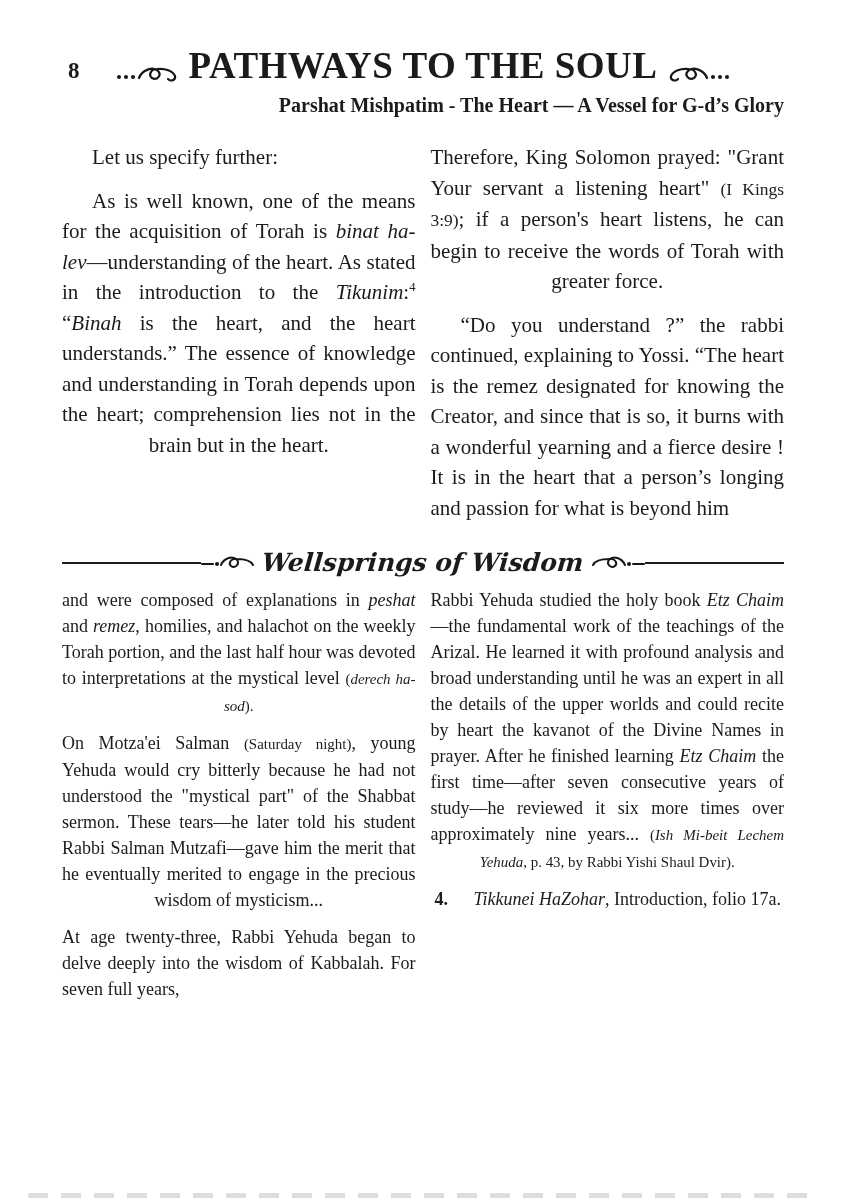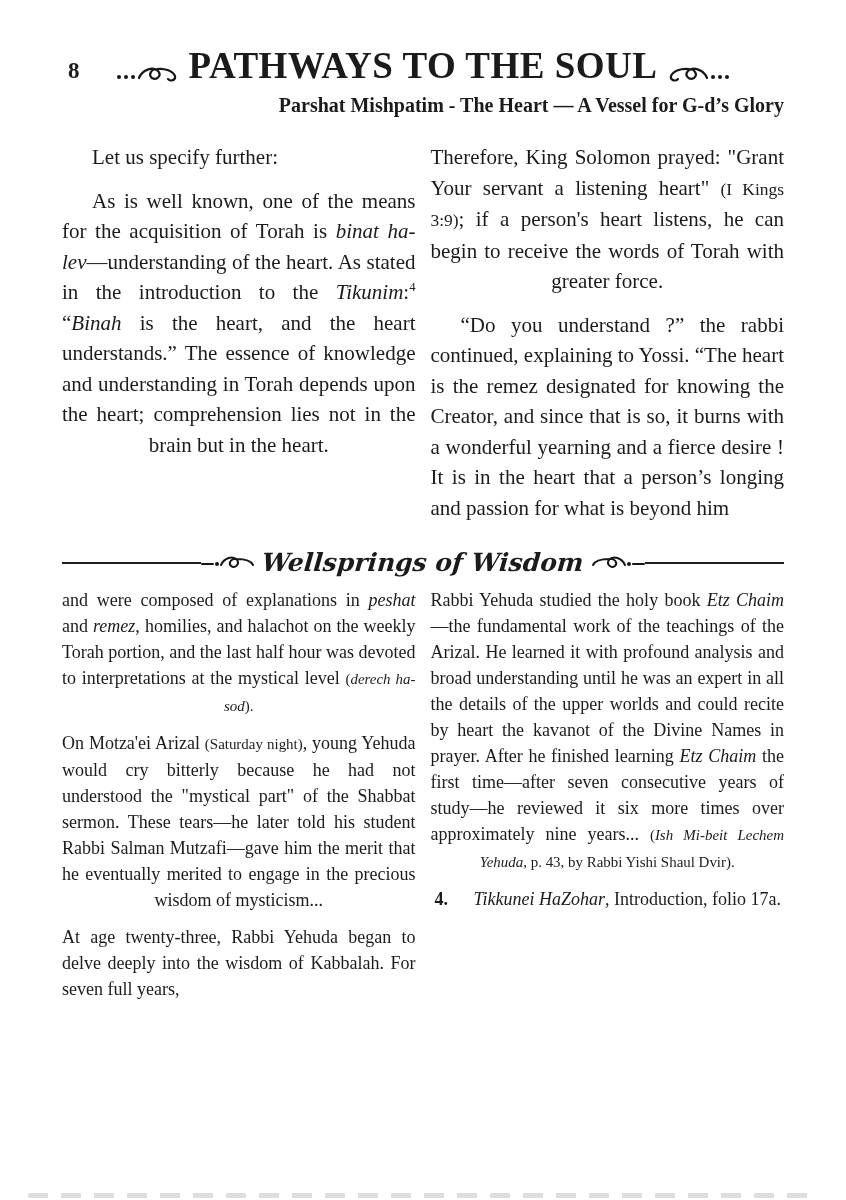--- a/index.html
+++ b/index.html
@@ -97,21 +97,21 @@
         <circle cx="16" cy="11" r="2" fill="#161616"></circle>
         <path d="M20 12 C23 5 32 2 36 7 C39 11 34 16 30 13 C27 10 30 5 36 6 C44 6 50 8 52 12" stroke="#161616" stroke-width="2" stroke-linecap="round" fill="none"></path>
       </svg>
     </span>
     <span class="rule"></span>
   </div>
 
   <section class="cols bottom">
     <div class="col">
         <p class="para clast"><span>and were composed of explanations in </span><span class="i">peshat</span><span> and </span><span class="i">remez</span><span>, homilies, and halachot on the weekly Torah portion, and the last half hour was devoted to interpretations at the mystical level </span><span class="sm">(</span><span class="i sm">derech ha-sod</span><span class="sm">).</span></p>
-        <p class="para clast"><span>On Motza'ei Arizal </span><span class="sm">(Saturday night)</span><span>, young Yehuda would cry bitterly because he had not understood the "mystical part" of the Shabbat sermon. These tears—he later told his student Rabbi Salman Mutzafi—gave him the merit that he eventually merited to engage in the precious wisdom of mysticism...</span></p>
+        <p class="para clast"><span>On Motza'ei Salman </span><span class="sm">(Saturday night)</span><span>, young Yehuda would cry bitterly because he had not understood the "mystical part" of the Shabbat sermon. These tears—he later told his student Rabbi Salman Mutzafi—gave him the merit that he eventually merited to engage in the precious wisdom of mysticism...</span></p>
         <p class="para"><span>At age twenty-three, Rabbi Yehuda began to delve deeply into the wisdom of Kabbalah. For seven full years,</span></p>
       </div>
     <div class="col">
         <p class="para clast"><span>Rabbi Yehuda studied the holy book </span><span class="i">Etz Chaim</span><span>—the fundamental work of the teachings of the Arizal. He learned it with profound analysis and broad understanding until he was an expert in all the details of the upper worlds and could recite by heart the kavanot of the Divine Names in prayer. After he finished learning </span><span class="i">Etz Chaim</span><span> the first time—after seven consecutive years of study—he reviewed it six more times over approximately nine years... </span><span class="sm">(</span><span class="i sm">Ish Mi-beit Lechem Yehuda</span><span class="sm">, p. 43, by Rabbi Yishi Shaul Dvir).</span></p>
         <p class="para clast footnote"><span class="fn-num">4.</span><span class="i">Tikkunei HaZohar</span><span>, Introduction, folio 17a.</span></p>
       </div>
   </section>
 
   <div class="scan-artifact"></div>
 </div>

